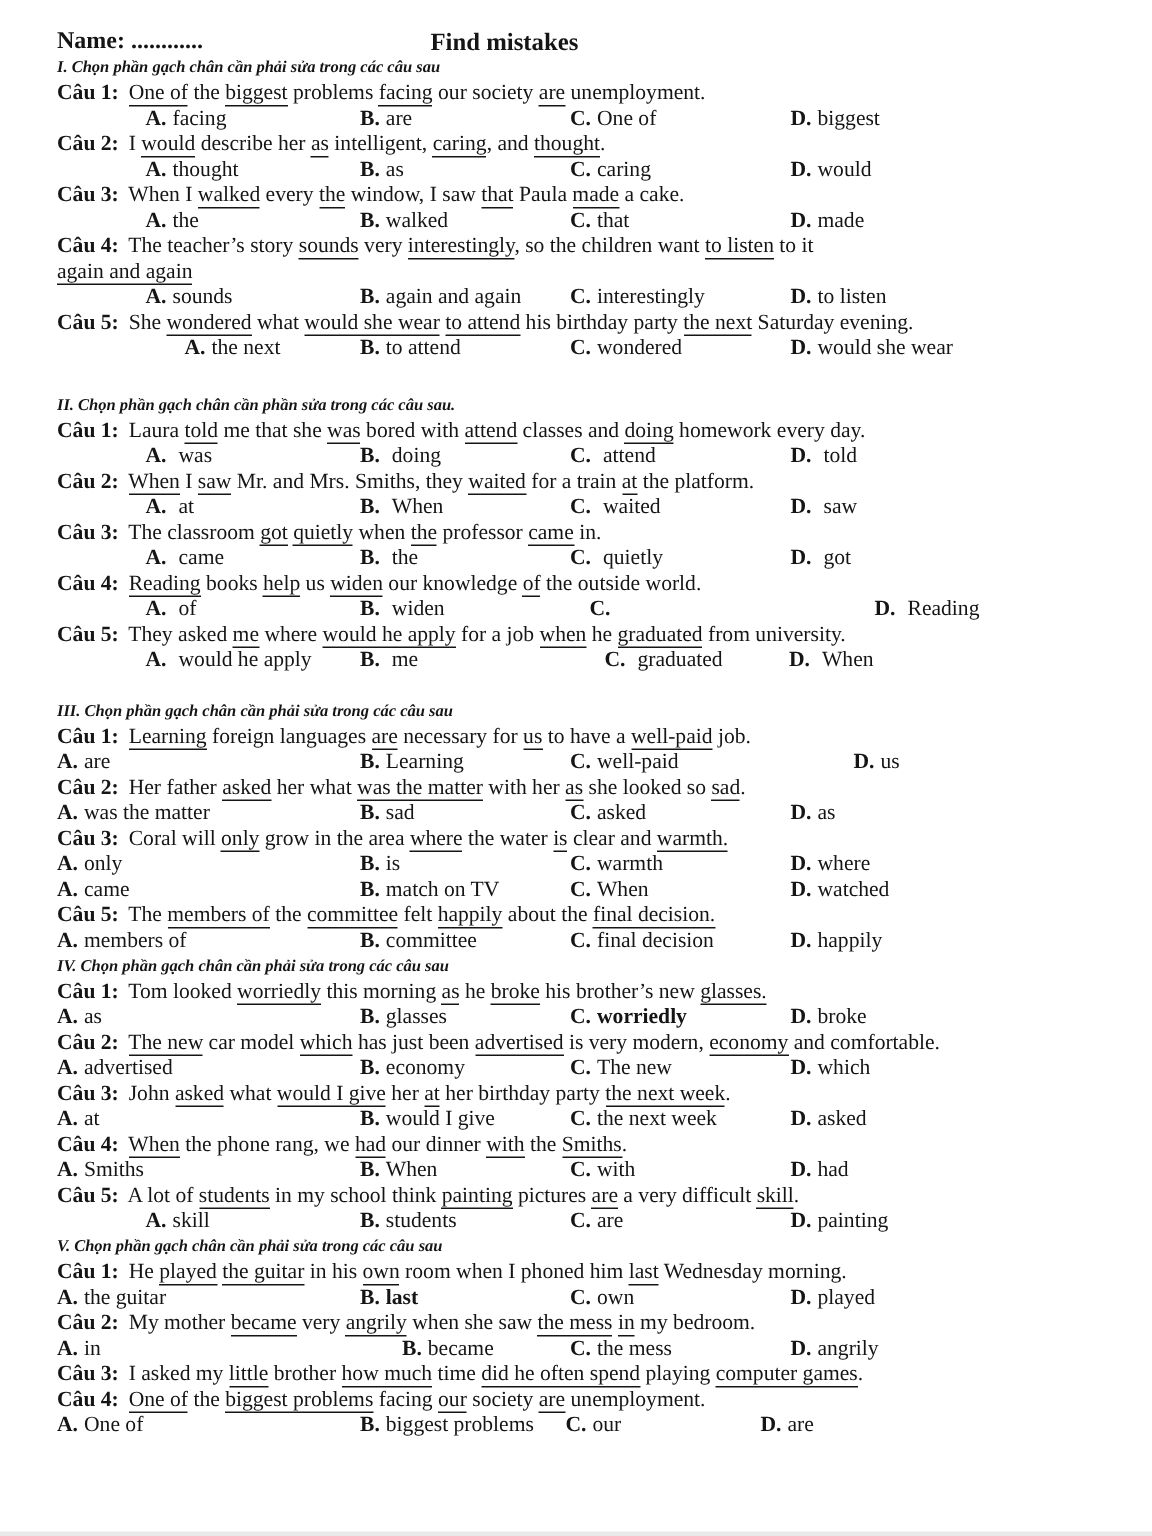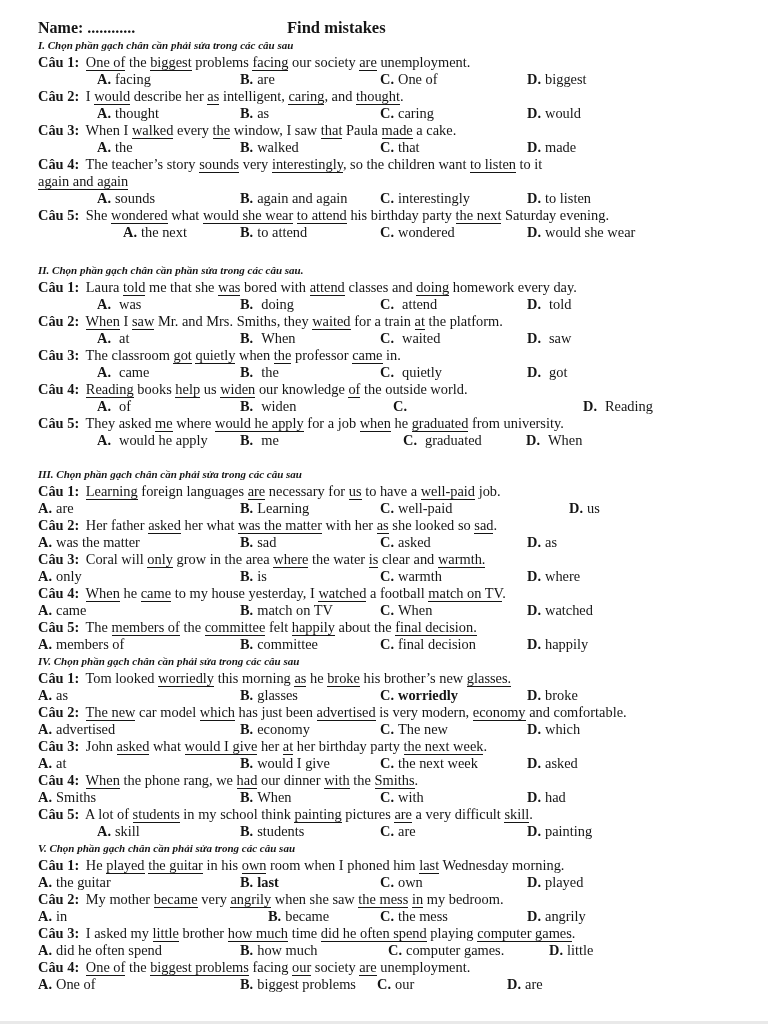--- a/index.html
+++ b/index.html
@@ -120,21 +120,20 @@
           <span class="opt" style="left: 342px;"><b>C.</b>asked</span>
           <span class="opt" style="left: 489px;"><b>D.</b>as</span>
         </div>
         <div class="line sentence"><b class="qlabel">Câu 3:</b> <span>Coral will </span><span class="u">only</span><span> grow in the area </span><span class="u">where</span><span> the water </span><span class="u">is</span><span> clear and </span><span class="u">warmth.</span></div>
         <div class="opts">
           <span class="opt" style="left: 0px;"><b>A.</b>only</span>
           <span class="opt" style="left: 202px;"><b>B.</b>is</span>
           <span class="opt" style="left: 342px;"><b>C.</b>warmth</span>
           <span class="opt" style="left: 489px;"><b>D.</b>where</span>
         </div>
-        <div class="line sentence"><b class="qlabel">Câu 4:</b> <span class="u">When</span><span> he </span><span class="u">came</span><span> to my house yesterday, I </span><span class="u">watched</span><span> a football </span><span class="u">match on TV</span><span>.</span></div>
         <div class="opts">
           <span class="opt" style="left: 0px;"><b>A.</b>came</span>
           <span class="opt" style="left: 202px;"><b>B.</b>match on TV</span>
           <span class="opt" style="left: 342px;"><b>C.</b>When</span>
           <span class="opt" style="left: 489px;"><b>D.</b>watched</span>
         </div>
         <div class="line sentence"><b class="qlabel">Câu 5:</b> <span>The </span><span class="u">members of</span><span> the </span><span class="u">committee</span><span> felt </span><span class="u">happily</span><span> about the </span><span class="u">final decision.</span></div>
         <div class="opts">
           <span class="opt" style="left: 0px;"><b>A.</b>members of</span>
           <span class="opt" style="left: 202px;"><b>B.</b>committee</span>
@@ -186,26 +185,20 @@
           <span class="opt" style="left: 489px;"><b>D.</b>played</span>
         </div>
         <div class="line sentence"><b class="qlabel">Câu 2:</b> <span>My mother </span><span class="u">became</span><span> very </span><span class="u">angrily</span><span> when she saw </span><span class="u">the mess</span><span> </span><span class="u">in</span><span> my bedroom.</span></div>
         <div class="opts">
           <span class="opt" style="left: 0px;"><b>A.</b>in</span>
           <span class="opt" style="left: 214px; margin-left: 16px;"><b>B.</b>became</span>
           <span class="opt" style="left: 342px;"><b>C.</b>the mess</span>
           <span class="opt" style="left: 489px;"><b>D.</b>angrily</span>
         </div>
         <div class="line sentence"><b class="qlabel">Câu 3:</b> <span>I asked my </span><span class="u">little</span><span> brother </span><span class="u">how much</span><span> time </span><span class="u">did he often spend</span><span> playing </span><span class="u">computer games</span><span>.</span></div>
-        <div class="opts">
-          <span class="opt" style="left: 0px;"><b>A.</b>did he often spend</span>
-          <span class="opt" style="left: 202px;"><b>B.</b>how much</span>
-          <span class="opt" style="left: 350px;"><b>C.</b>computer games.</span>
-          <span class="opt" style="left: 511px;"><b>D.</b>little</span>
-        </div>
         <div class="line sentence"><b class="qlabel">Câu 4:</b> <span class="u">One of</span><span> the </span><span class="u">biggest problems</span><span> facing </span><span class="u">our</span><span> society </span><span class="u">are</span><span> unemployment.</span></div>
         <div class="opts">
           <span class="opt" style="left: 0px;"><b>A.</b>One of</span>
           <span class="opt" style="left: 202px;"><b>B.</b>biggest problems</span>
           <span class="opt" style="left: 339px;"><b>C.</b>our</span>
           <span class="opt" style="left: 469px;"><b>D.</b>are</span>
         </div>
       </div>
   </div>
   <div class="bottom-strip"></div>

